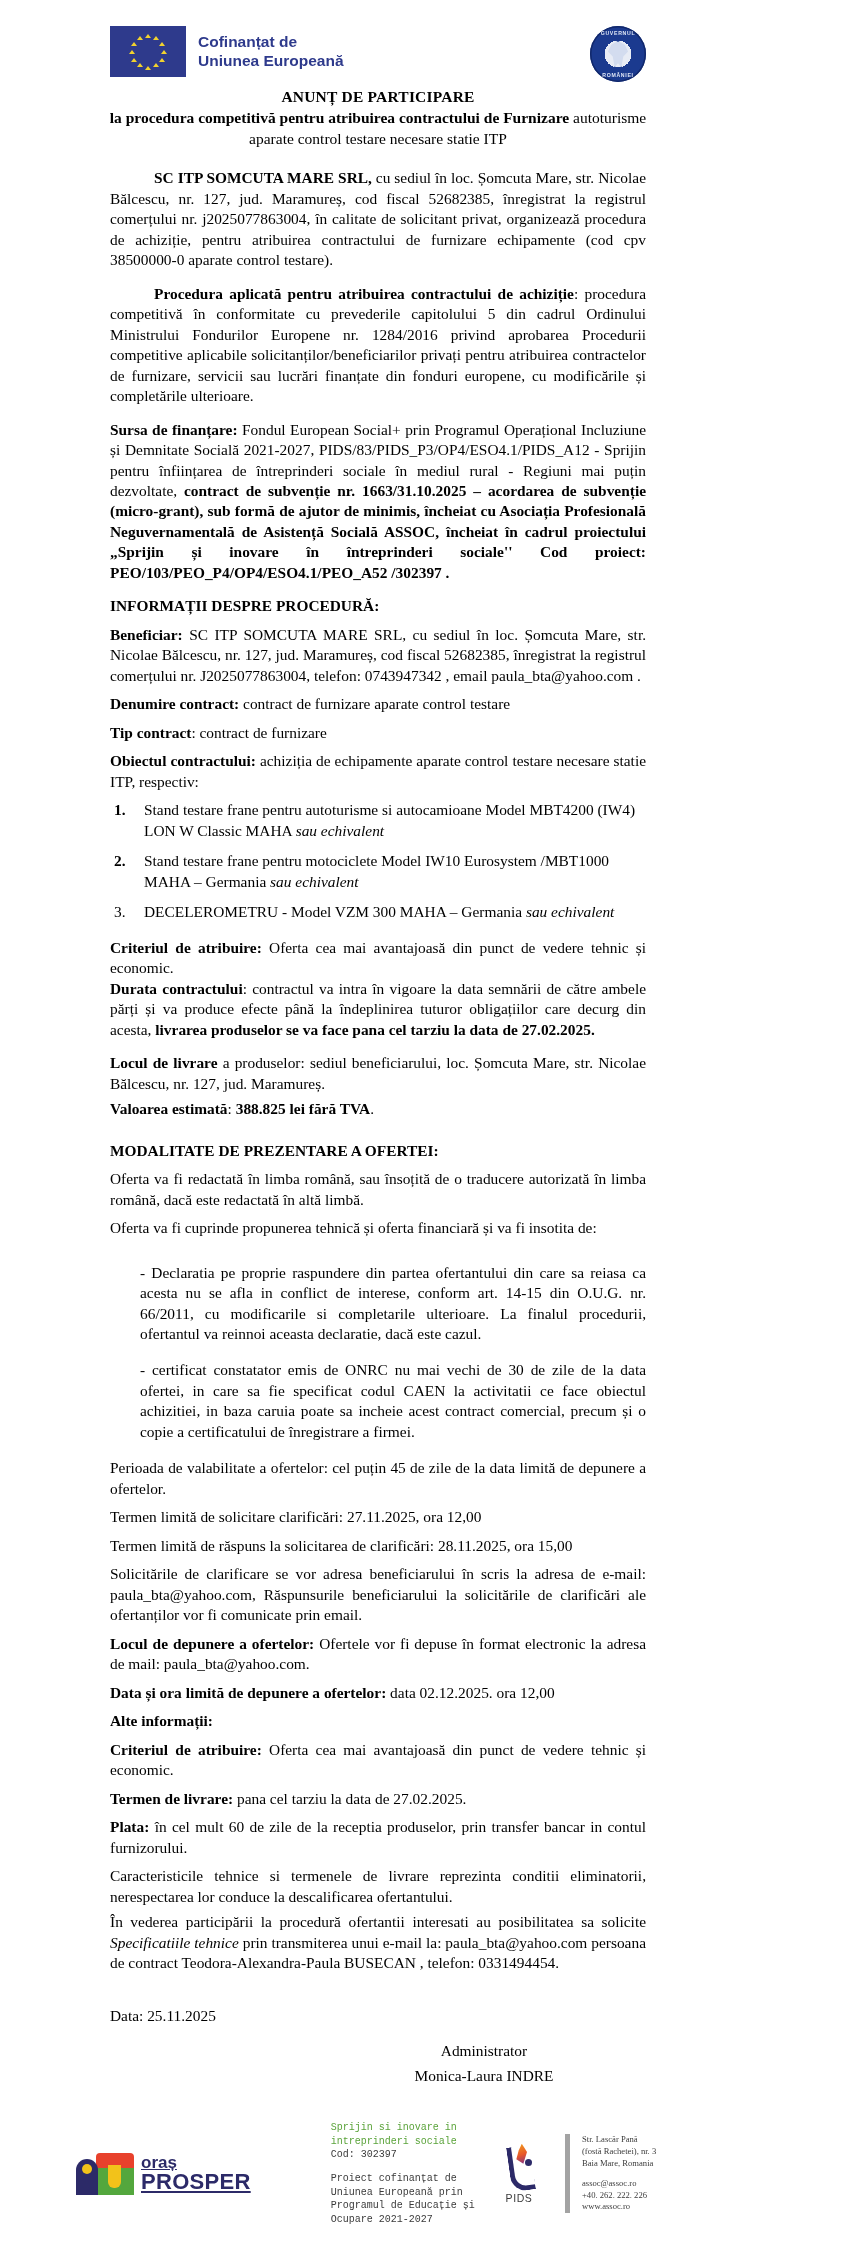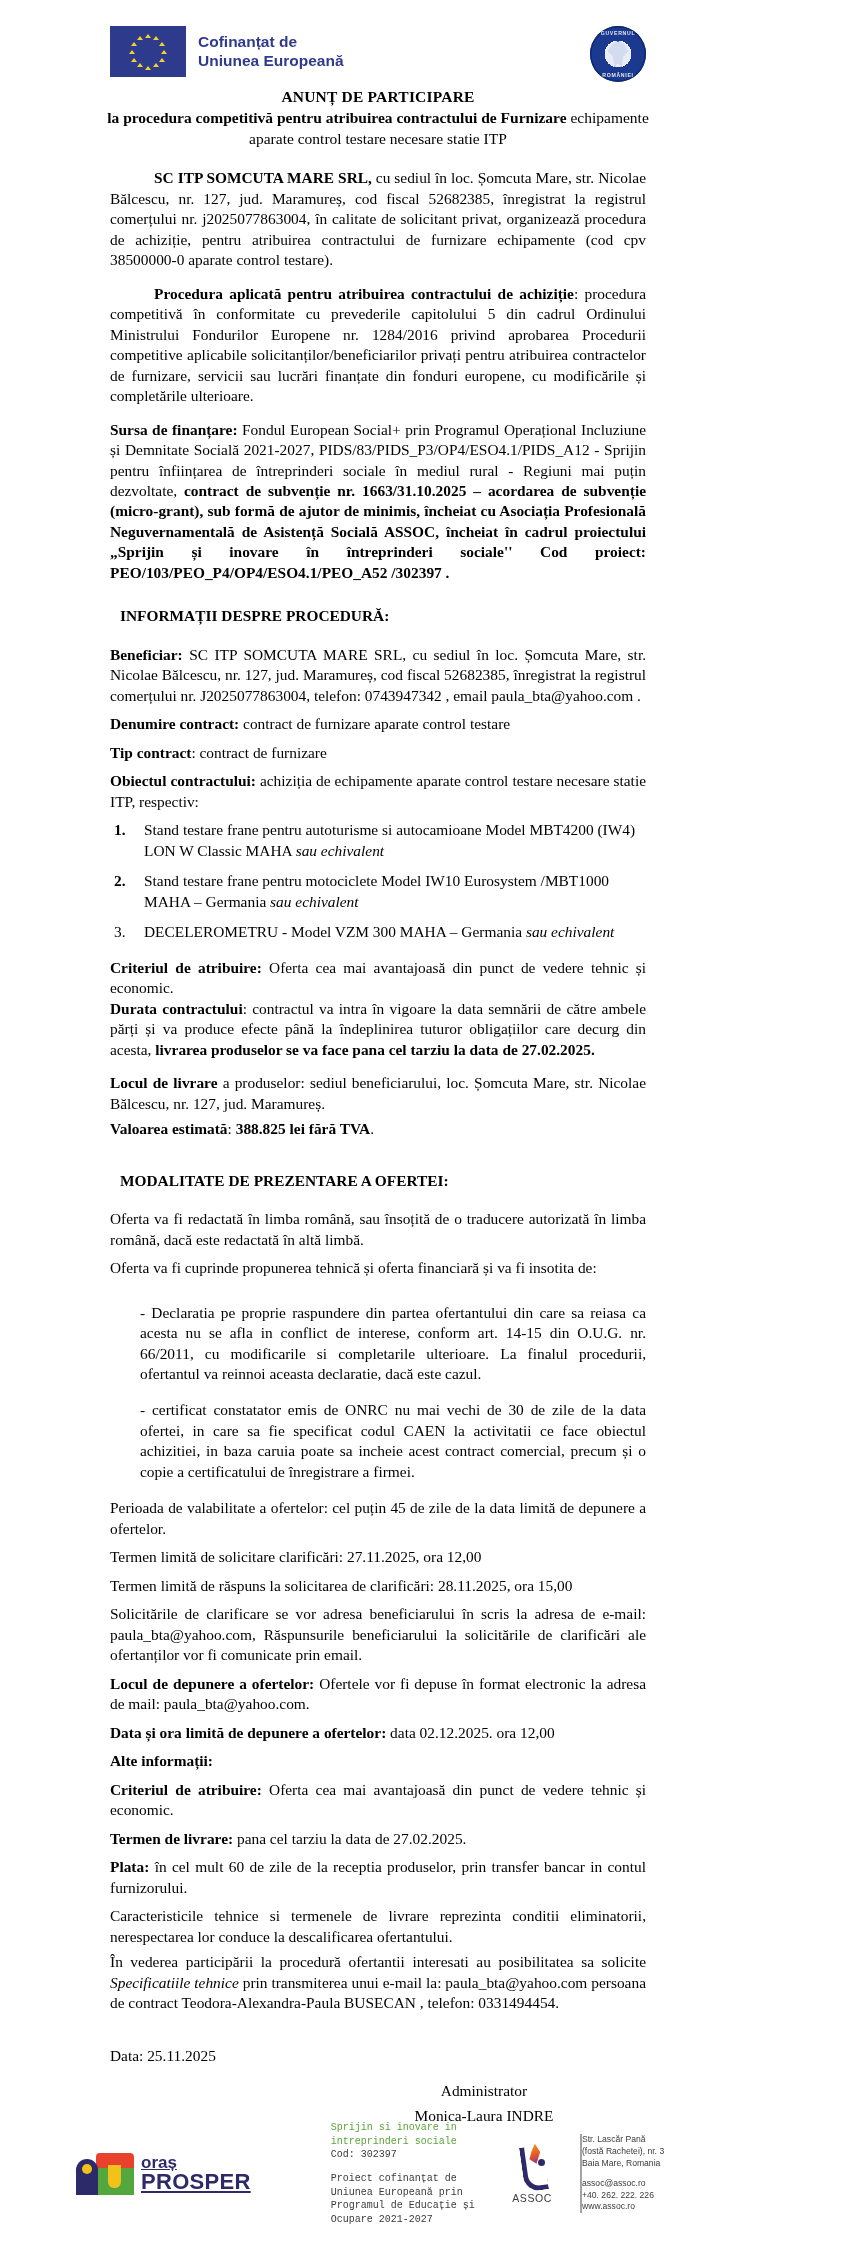--- a/index.html
+++ b/index.html
@@ -129,21 +129,21 @@
   .gap-md { height: 13px; }
   .gap-sm { height: 8px; }
   .gap-xs { height: 5px; }
   .indent { text-indent: 44px; }
   b, strong { font-weight: bold; }
   i, em { font-style: italic; }
 
   .section-head {
     font-weight: bold;
     font-size: 15.4px;
-    margin: 10px;
+    margin: 0;
   }
 
   
   ol.obj-list {
     margin: 0;
     padding: 0 0 0 0;
     list-style: none;
     counter-reset: objc;
   }
   ol.obj-list li {
@@ -278,25 +278,26 @@
     background: #2c2a68;
   }
   .assoc-name {
     font-family: "Liberation Sans", sans-serif;
     font-size: 10.5px;
     color: #3b3b3b;
     letter-spacing: 0.6px;
     margin-top: 4px;
   }
   .assoc-contact {
-    font-family: Liberation Sans, sans-serif;
+    font-family: Liberation Serif, serif;
     font-size: 8.6px;
     line-height: 1.35;
     color: #3b3b3b;
-    border-left: 2px solid #a3a3a3;
+    border-left: 5px solid #a3a3a3;
+    padding-left: 12px;
     flex: none;
     width: 128px;
   }
   .assoc-contact .c2 { margin-top: 9px; }
 </style>
 </head>
 <body>
 
 <div class="page">
 
@@ -323,21 +324,21 @@
     </div>
     <div class="gov-seal">
       <div class="seal-top">GUVERNUL</div>
       <div class="eagle"></div>
       <div class="seal-bot">ROMÂNIEI</div>
     </div>
   </div>
 
   <div class="title-block">
     <div class="doc-title">ANUNȚ DE PARTICIPARE</div>
-    <div class="doc-subtitle"><span>la procedura competitivă pentru atribuirea contractului de Furnizare</span><span class="reg"> echipamente</span></div>
+    <div class="doc-subtitle"><span>la procedura competitivă pentru atribuirea contractului de Furnizare</span><span class="reg"> autoturisme</span></div>
     <div class="doc-subtitle2">aparate control testare necesare statie ITP</div>
   </div>
 
   <div class="gap-lg"></div>
 
   <div class="content">
 
     <p class="para indent"><b>SC ITP SOMCUTA MARE SRL,</b><span> cu sediul în loc. Șomcuta Mare, str. Nicolae Bălcescu, nr. 127, jud. Maramureș, cod fiscal 52682385, înregistrat la registrul comerțului nr. j2025077863004, în calitate de solicitant privat, organizează procedura de achiziție, pentru atribuirea  contractului de furnizare echipamente (cod cpv 38500000-0 aparate control testare).</span></p>
 
     <div class="gap-md"></div>
@@ -494,21 +495,21 @@
       <div class="blk">Proiect cofinanțat de Uniunea Europeană prin</div>
       <div>Programul de Educație și Ocupare 2021-2027</div>
     </div>
 
     <div class="assoc-logo">
       <div class="assoc-mark">
         <div class="assoc-swoosh"></div>
         <div class="assoc-flame"></div>
         <div class="assoc-dot"></div>
       </div>
-      <div class="assoc-name">ASSOC</div>
+      <div class="assoc-name">PIDS</div>
     </div>
 
     <div class="assoc-contact">
       <div>Str. Lascăr Pană</div>
       <div>(fostă Rachetei), nr. 3</div>
       <div>Baia Mare, Romania</div>
       <div class="c2">assoc@assoc.ro</div>
       <div>+40. 262. 222. 226</div>
       <div>www.assoc.ro</div>
     </div>

